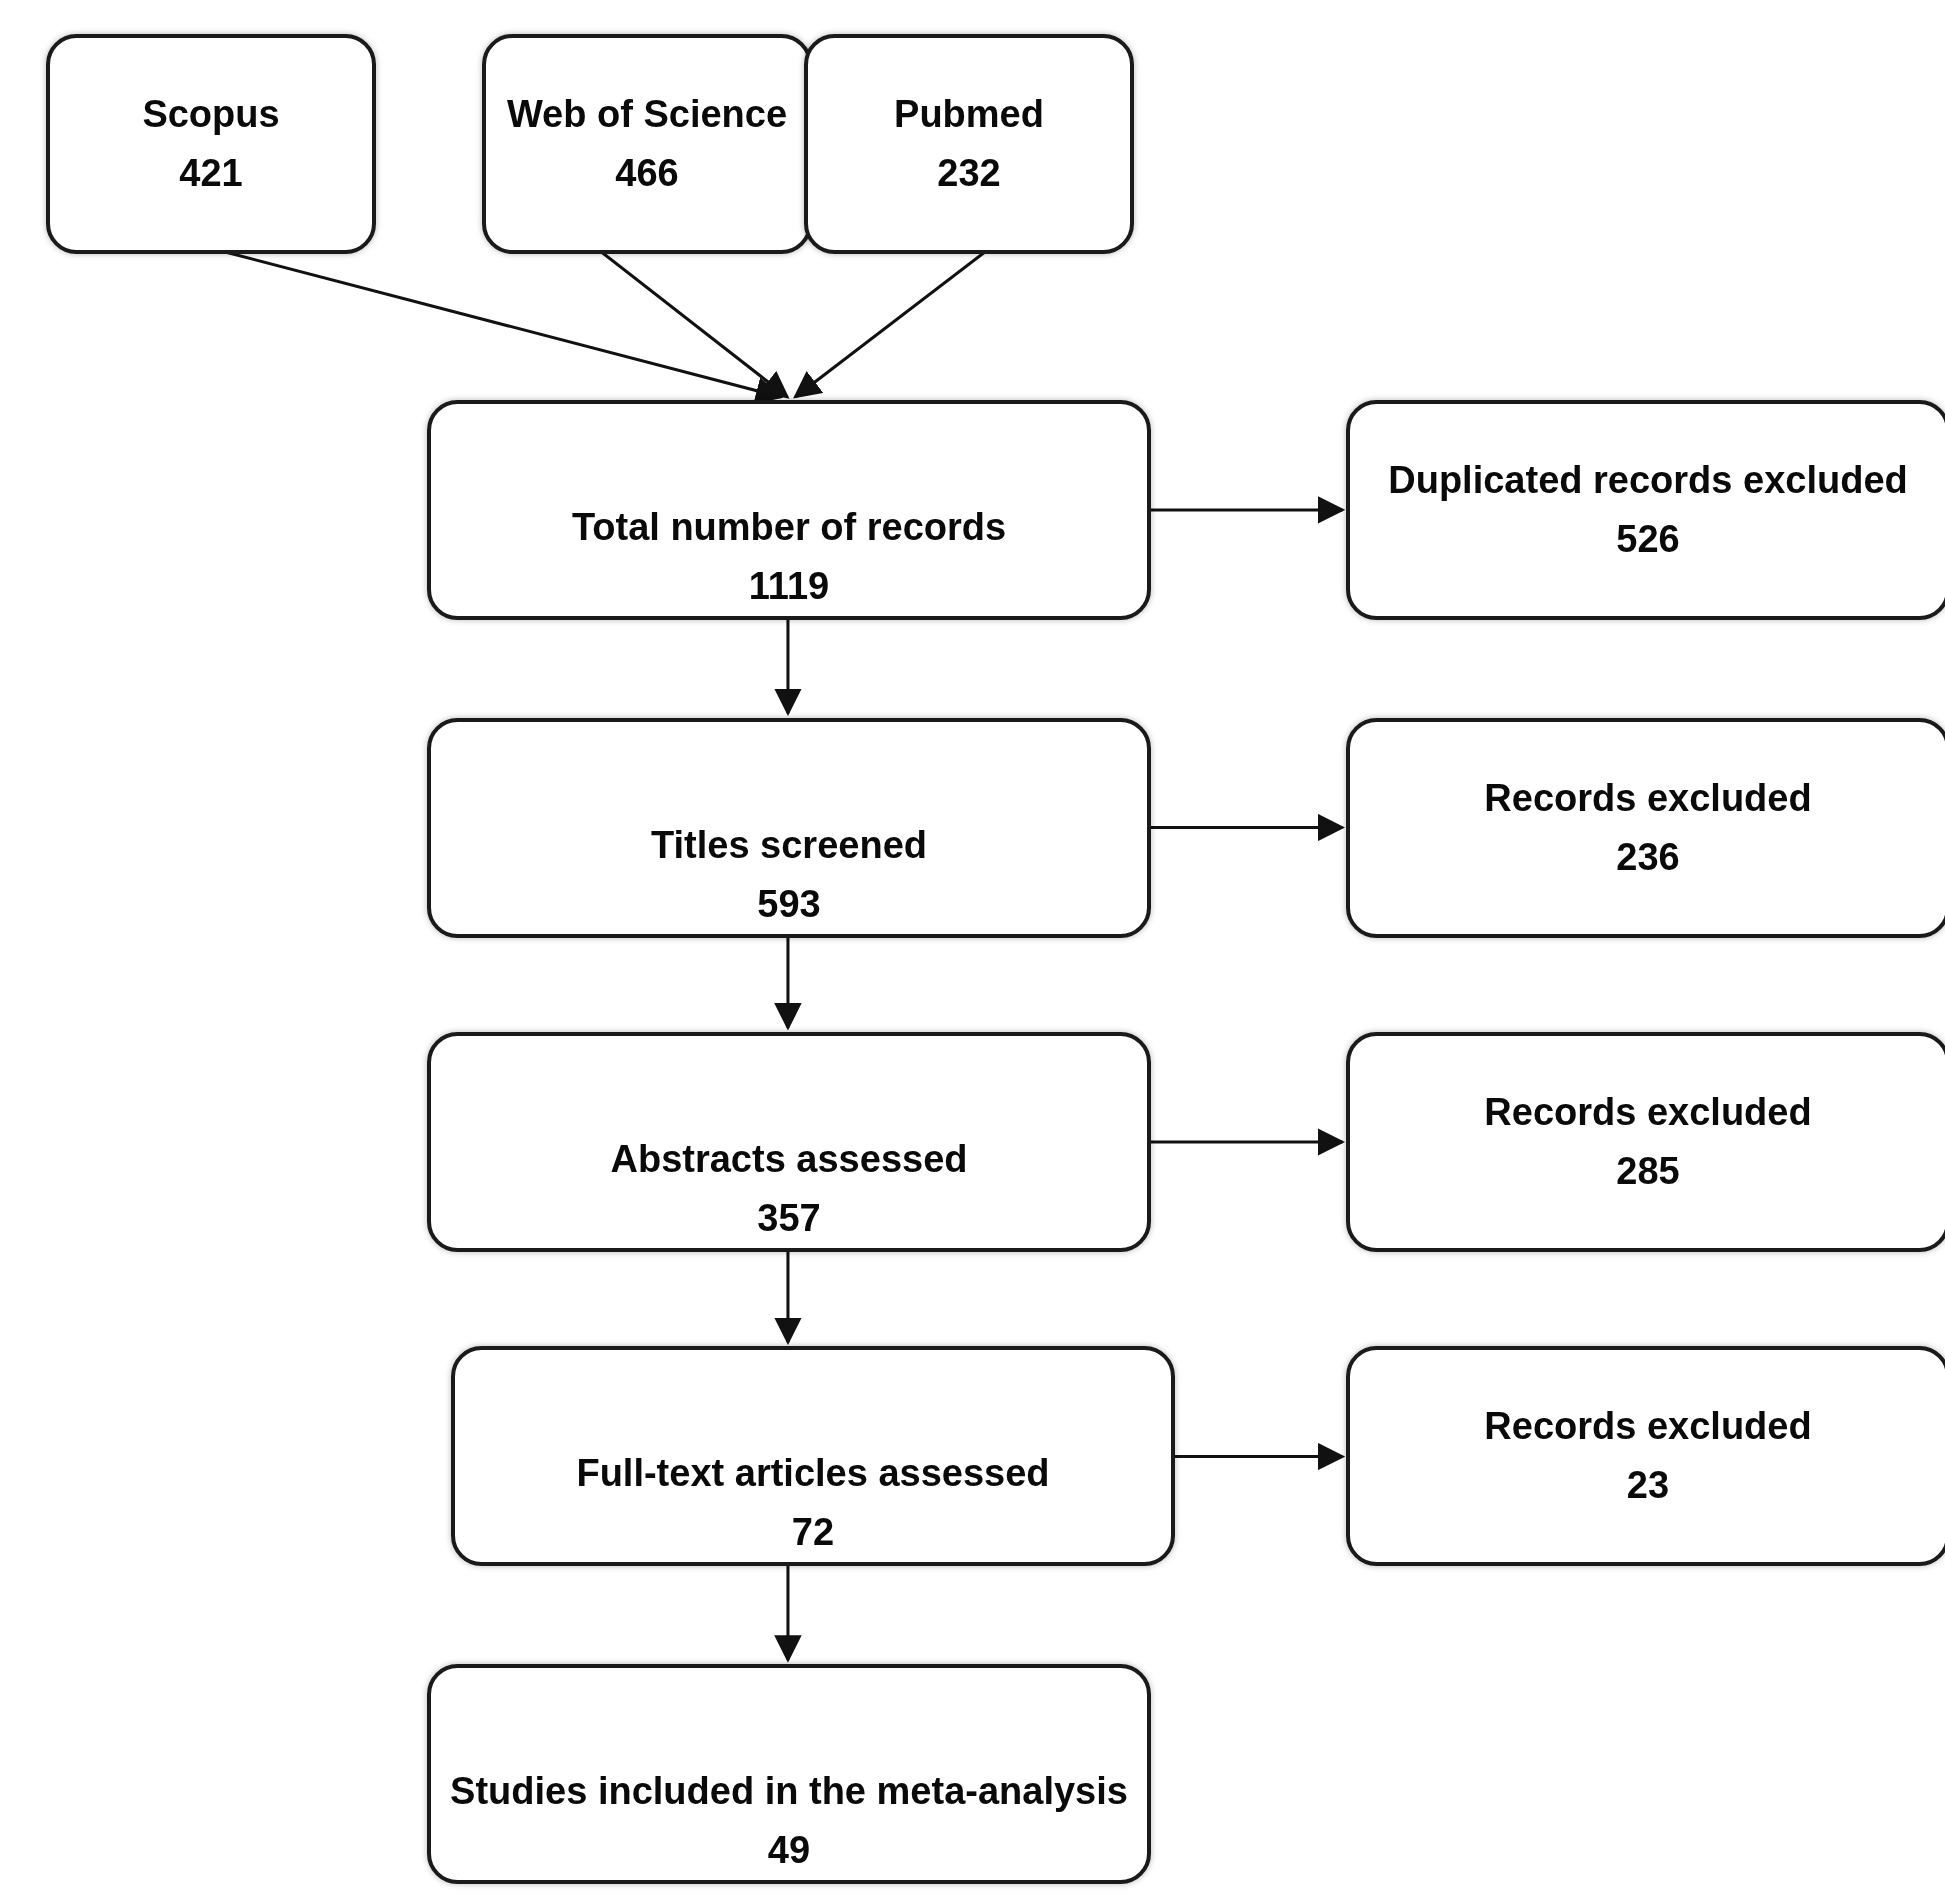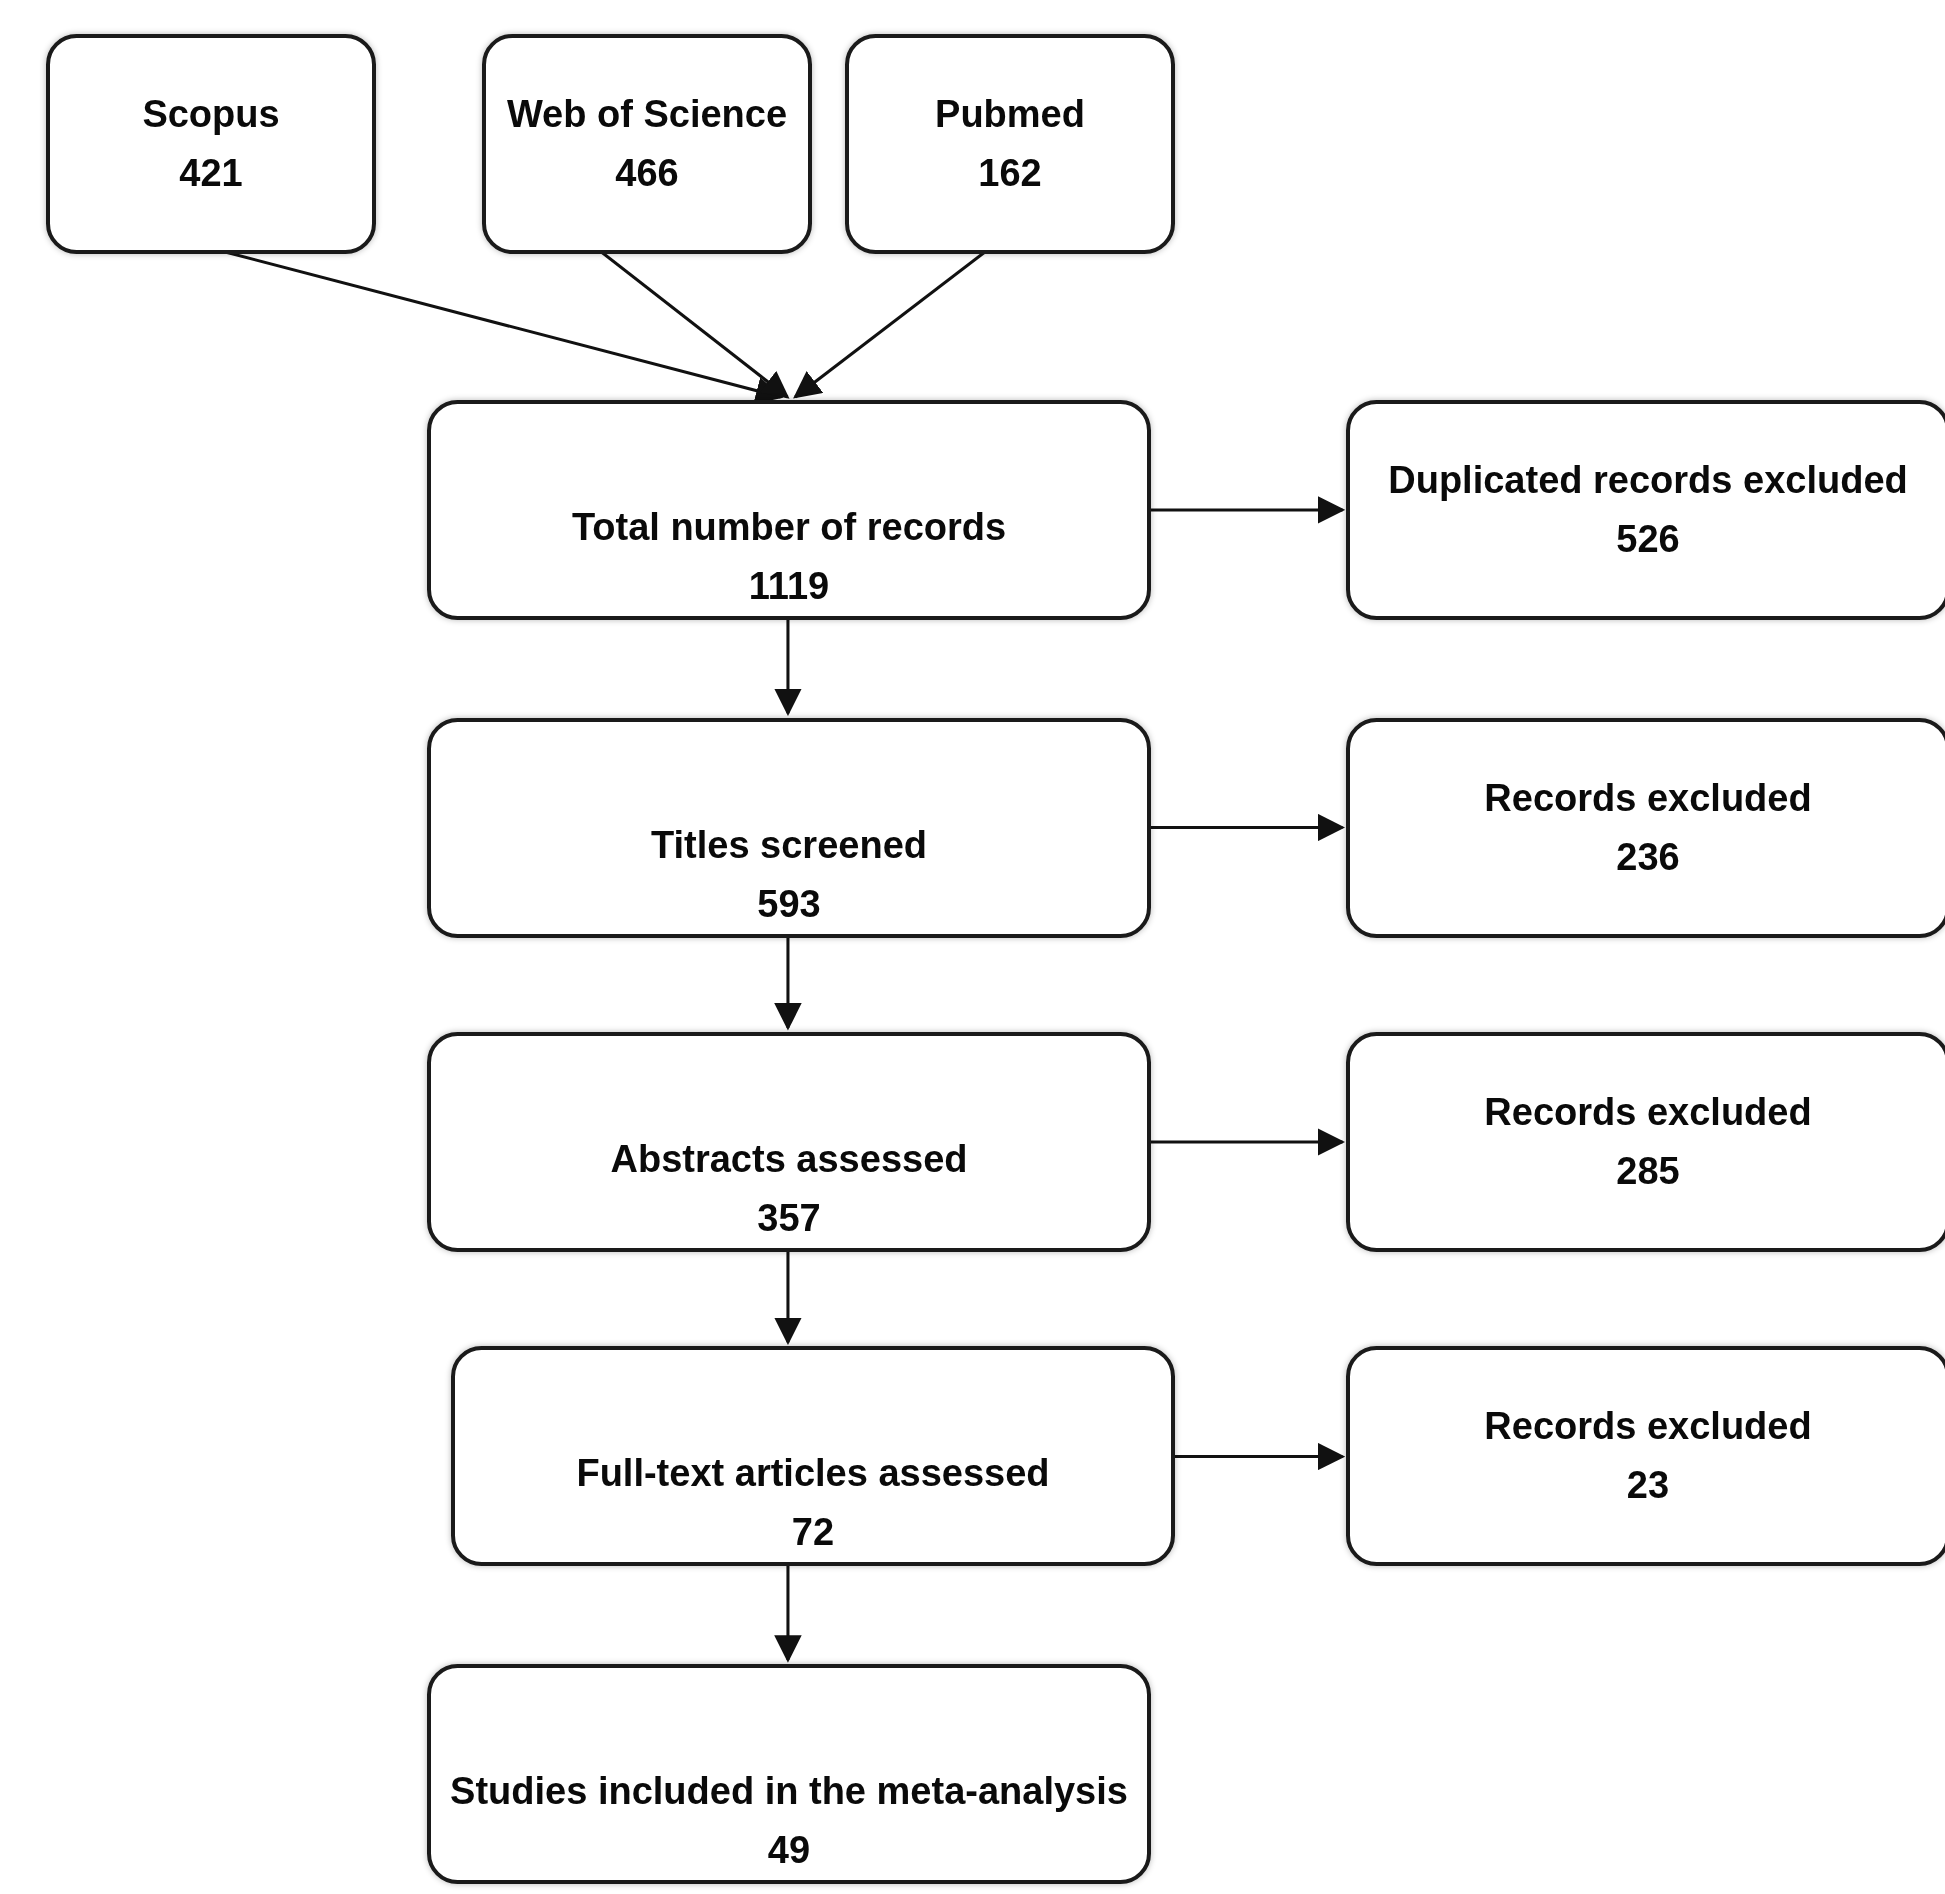--- a/index.html
+++ b/index.html
@@ -38,21 +38,21 @@
   .box .count {
     font-size: 38px;
     line-height: 1.55;
     white-space: nowrap;
     color: #0a0a0a;
   }
   
   .src { top: 34px; width: 330px; height: 220px; }
   #box-scopus  { left: 46px; }
   #box-wos     { left: 437px; margin-left: 45px; }
-  #box-pubmed  { left: 845px; }
+  #box-pubmed  { left: 804px; }
   
   .stage { left: 427px; width: 724px; height: 220px; justify-content: flex-end; }
   #box-total-records     { top: 400px; }
   #box-titles-screened   { top: 718px; }
   #box-abstracts         { top: 1032px; }
   #box-fulltext          { top: 1346px; margin-left: 24px; }
   #box-studies-included  { top: 1664px; }
   
   .excl { left: 1346px; width: 604px; height: 220px; }
   #box-dup-excluded        { top: 400px; }
@@ -88,21 +88,21 @@
 <div class="box src" id="box-scopus">
   <span class="label">Scopus</span>
   <span class="count">421</span>
 </div>
 <div class="box src" id="box-wos">
   <span class="label">Web of Science</span>
   <span class="count">466</span>
 </div>
 <div class="box src" id="box-pubmed">
   <span class="label">Pubmed</span>
-  <span class="count">162</span>
+  <span class="count">232</span>
 </div>
 
 <div class="box stage" id="box-total-records">
   <span class="label">Total number of records</span>
   <span class="count">1119</span>
 </div>
 <div class="box stage" id="box-titles-screened">
   <span class="label">Titles screened</span>
   <span class="count">593</span>
 </div>

